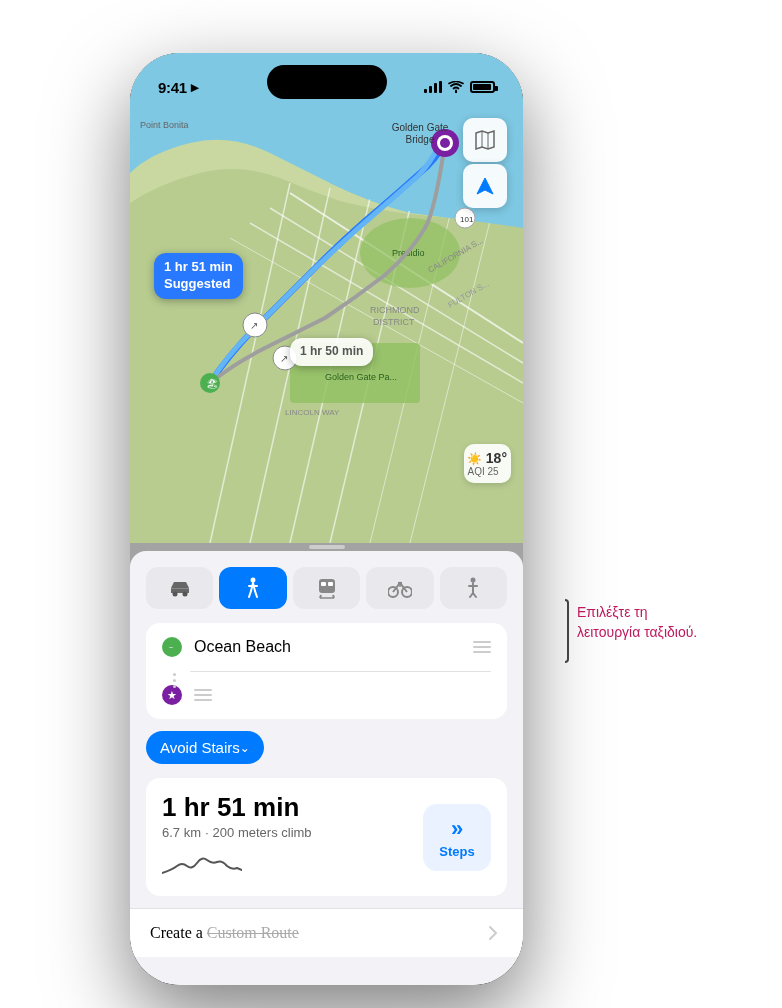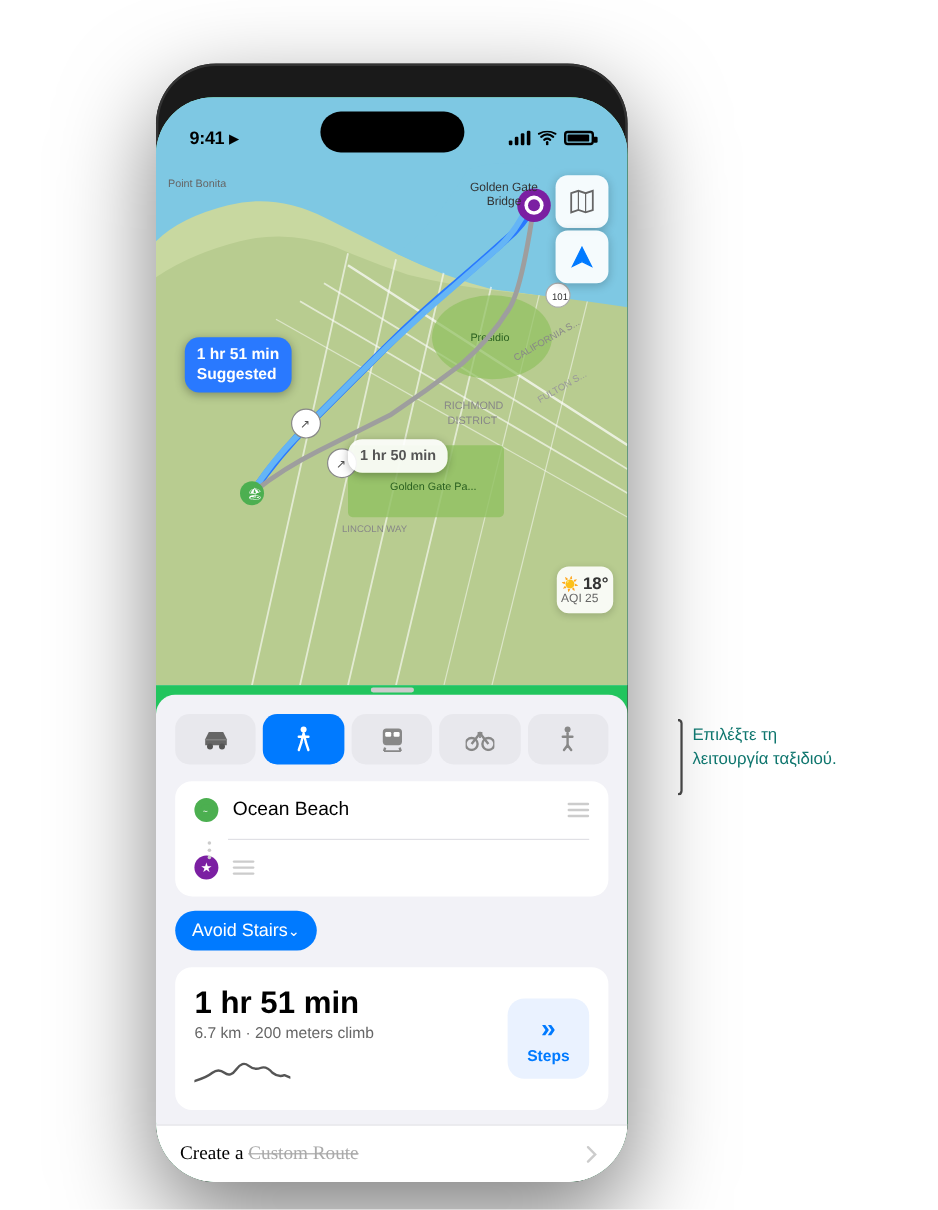--- a/index.html
+++ b/index.html
@@ -26,22 +26,21 @@
       background: #1a1a1a;
       position: relative;
       overflow: hidden;
       box-shadow: 0 30px 80px rgba(0,0,0,0.5), inset 0 0 0 2px #333;
     }
     .phone-screen {
       position: absolute;
       top: 0; left: 0; right: 0; bottom: 0;
       border-radius: 48px;
       overflow: hidden;
-      background: #22c55e;
-      margin-top: 28px;
+      background: #a3a3a3;
     }
 
     
     .status-bar {
       position: absolute;
       top: 0; left: 0; right: 0;
       height: 54px;
       display: flex;
       align-items: center;
       justify-content: space-between;
@@ -654,16 +653,16 @@
             <path d="M7,4 L13,10 L7,16" stroke="#ccc" stroke-width="2" fill="none" stroke-linecap="round"></path>
           </svg>
         </div>
 
       </div>
     </div>
   </div>
 
   <div style="position:absolute; left:565px; top:580px; display:flex; align-items:flex-start; gap:8px;">
     <div style="width:4px; height:64px; border:2px solid #444; border-left:none; border-radius:0 4px 4px 0; margin-top:4px;"></div>
-    <span style="font-size:14px; color:#0f766e; line-height:1.4; max-width:130px; margin-top:8px;">Επιλέξτε τη λειτουργία ταξιδιού.</span>
+    <span style="font-size:14px; color:#be185d; line-height:1.4; max-width:130px; margin-top:8px;">Επιλέξτε τη λειτουργία ταξιδιού.</span>
   </div>
 
 </div>
 
 </body></html>

